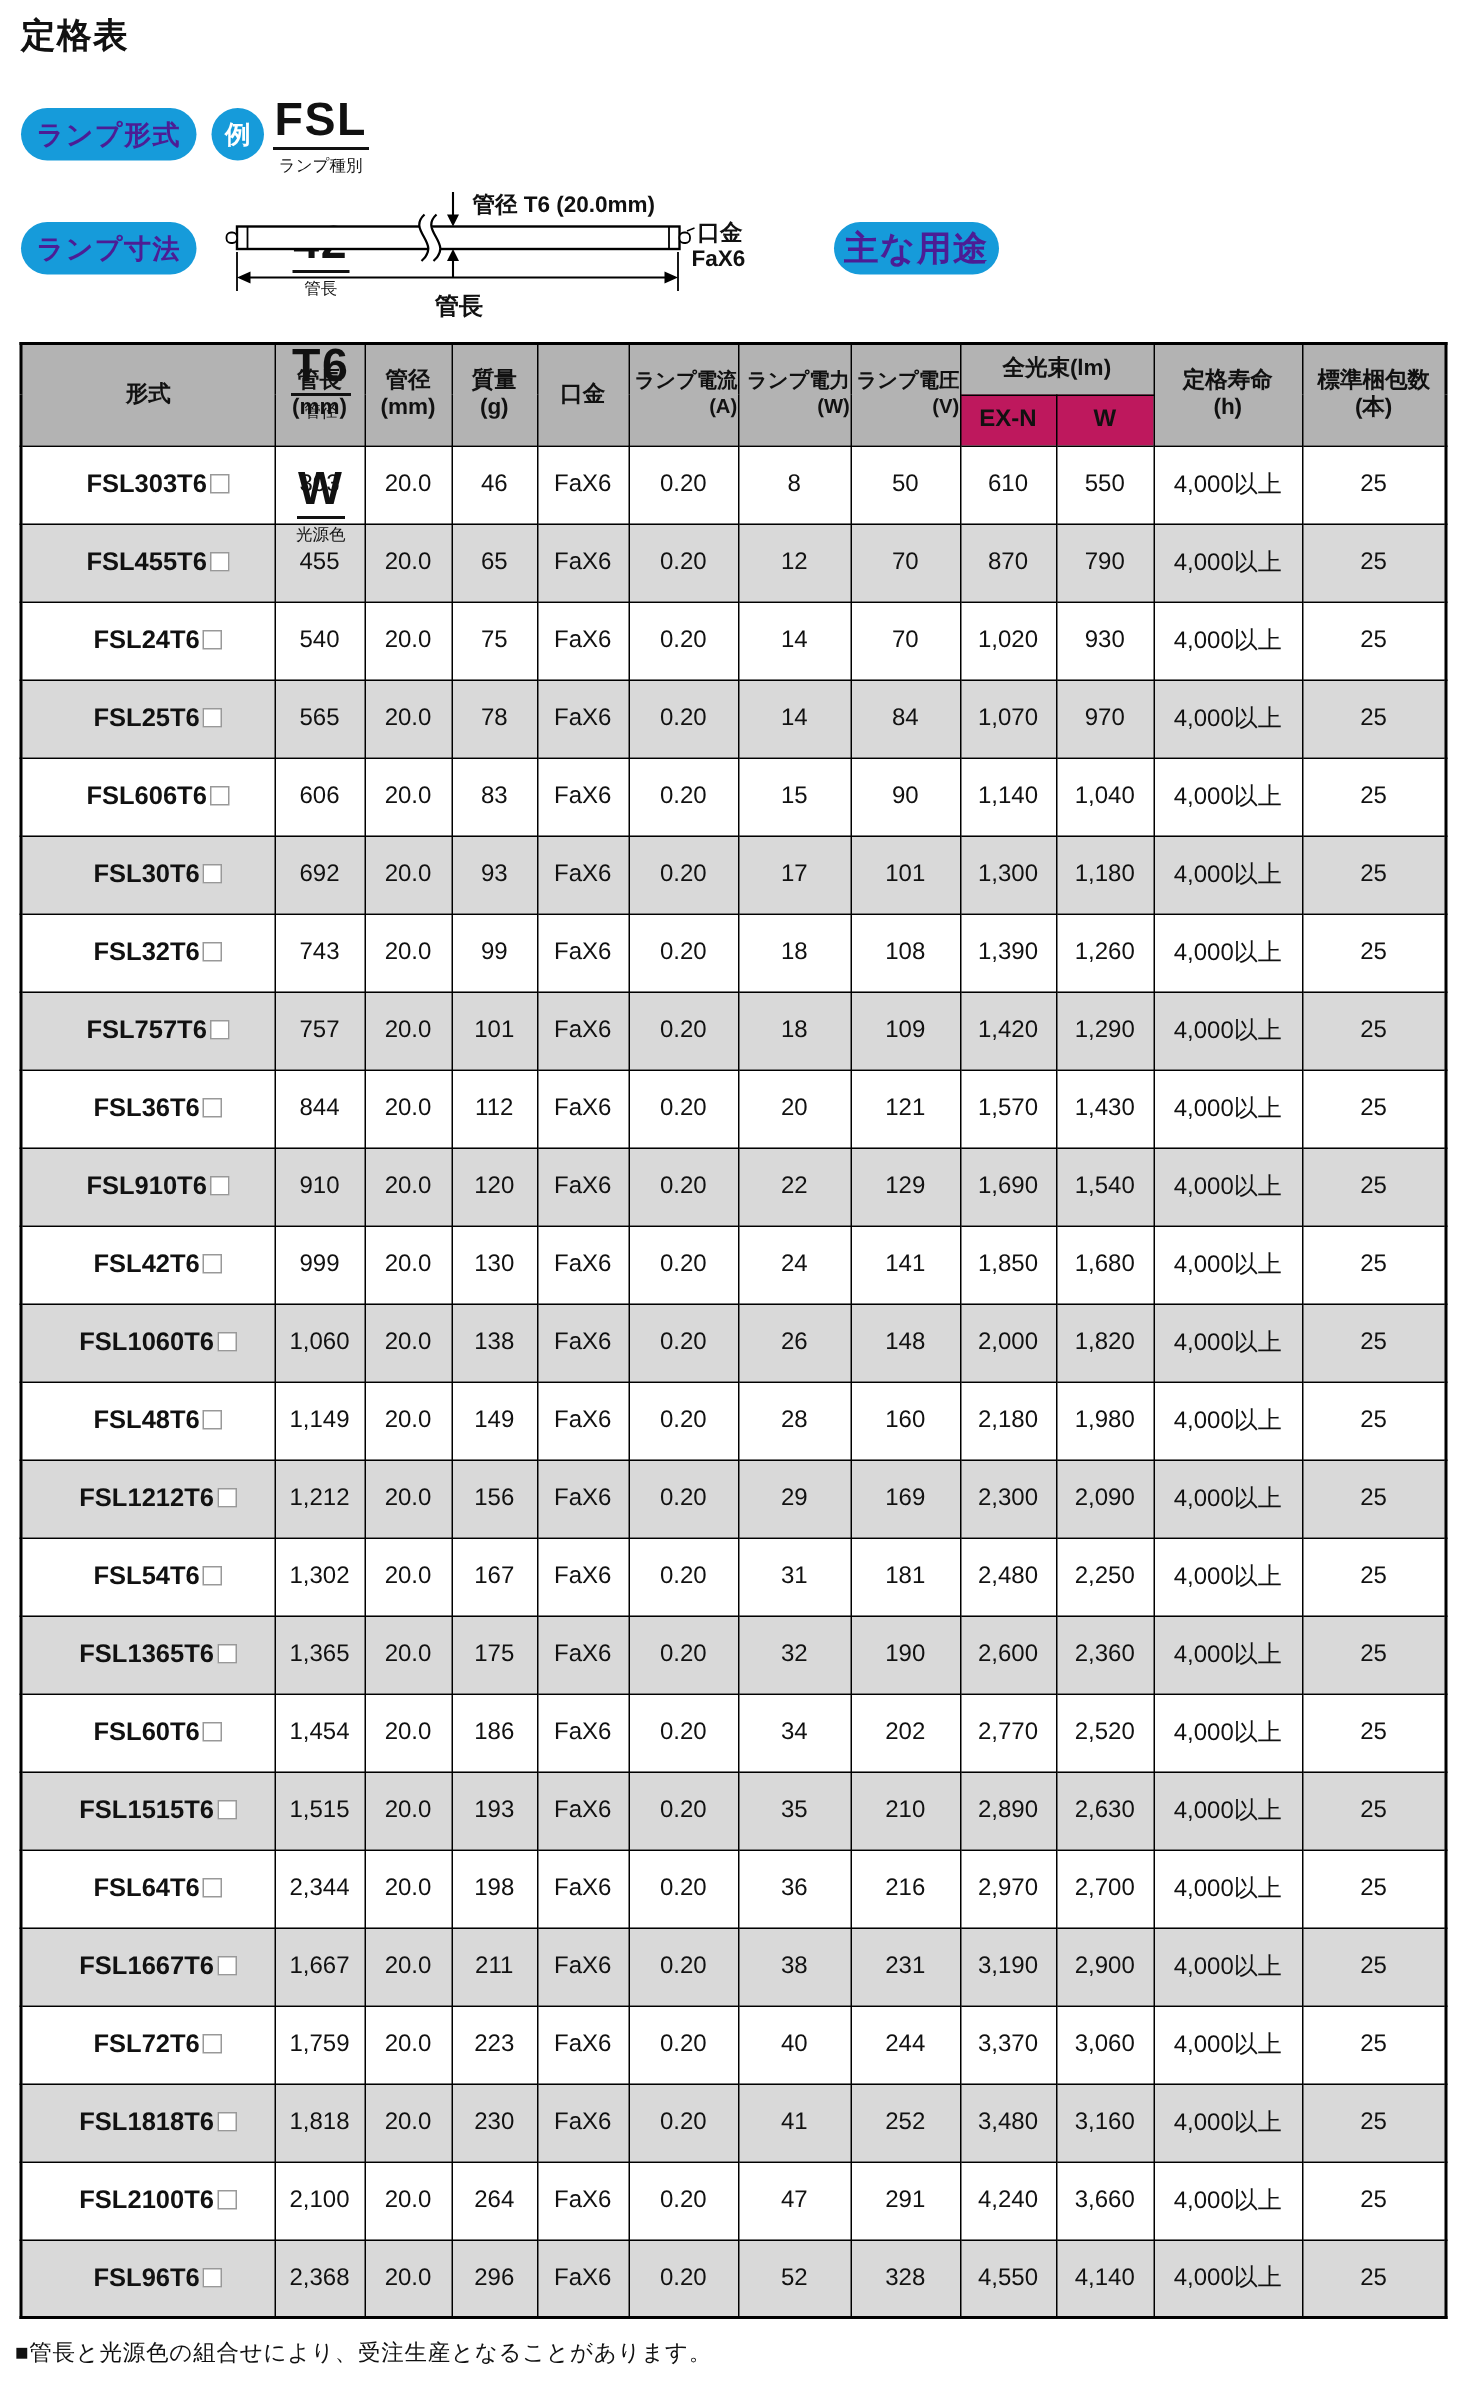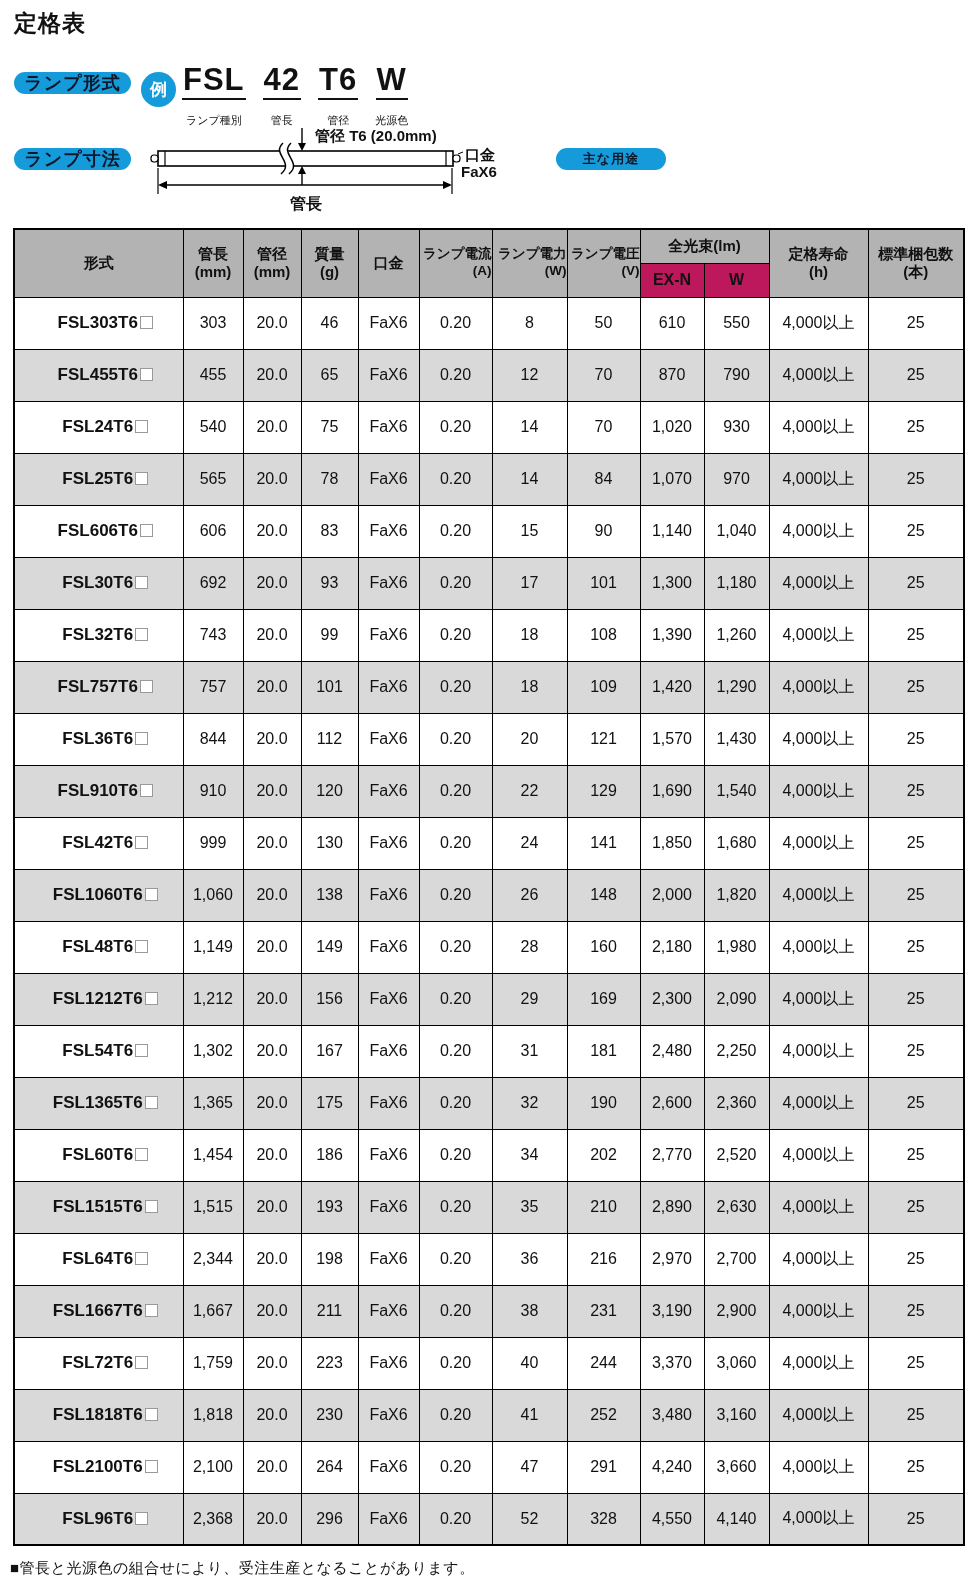--- a/index.html
+++ b/index.html
@@ -6,39 +6,39 @@
   html,body { background:#fff; }
   body {
     width:973px; height:1596px; position:relative;
     font-family:"Liberation Sans","DejaVu Sans",sans-serif;
     color:#111;
   }
   .top { position:relative; width:973px; height:228px; }
   .page-title { position:absolute; left:14px; top:8px; font-size:23px; font-weight:bold; letter-spacing:1px; }
 
   .pill {
-    position:absolute; height:22px; border-radius:18px;
-    background:var(--accent,#169bda); color:#0f172a; font-weight:bold; font-size:18px;
+    position:absolute; height:35px; border-radius:18px;
+    background:var(--accent,#169bda); color:#4c1d95; font-weight:bold; font-size:18px;
     display:flex; align-items:center; justify-content:center; letter-spacing:1px;
   }
   .pill-keishiki { left:14px; top:72px; width:117px; }
   .pill-sunpou  { left:14px; top:148px; width:117px; }
-  .pill-youto   { left:556px; top:148px; width:110px; font-size:13px;font-family:Liberation Serif, serif; }
+  .pill-youto   { left:556px; top:148px; width:110px; font-size:23px;font-family:Liberation Serif, serif; }
   .ex-circle {
     position:absolute; left:141px; top:72px; width:35px; height:35px; border-radius:50%;
     background:var(--accent,#169bda); color:#fff; font-weight:bold; font-size:17px;
     display:flex; align-items:center; justify-content:center;
   }
-  .formula { position:absolute; left:182px; top:64px; display:flex; gap:17px; }
+  .formula { position:absolute; left:182px; top:64px; display:flex; gap:28px;flex-direction:column; }
   .fpart { display:flex; flex-direction:column; align-items:center; }
   .fcode {
     font-size:31px; font-weight:bold; line-height:1.0; letter-spacing:1px;
     border-bottom:2px solid #111; padding:0 1px 3px 1px;
   }
-  .flabel { font-size:11px; margin-top:13px; white-space:nowrap; }
+  .flabel { font-size:11px; margin-top:3px; white-space:nowrap; }
 
   .diagram { position:absolute; left:140px; top:122px; }
   .use-text { position:absolute; left:678px; top:149px; font-size:22px; font-weight:bold; line-height:34px; letter-spacing:1px; }
 
   table.spec {
     margin-left:13px; border-collapse:collapse; table-layout:fixed; width:950px;
     border:2px solid #000;
   }
   .spec th, .spec td { border:1px solid #000; text-align:center; vertical-align:middle; }
   .spec thead th { background:#b3b3b3; font-size:15px; font-weight:bold; line-height:1.25; padding:2px 0; }

